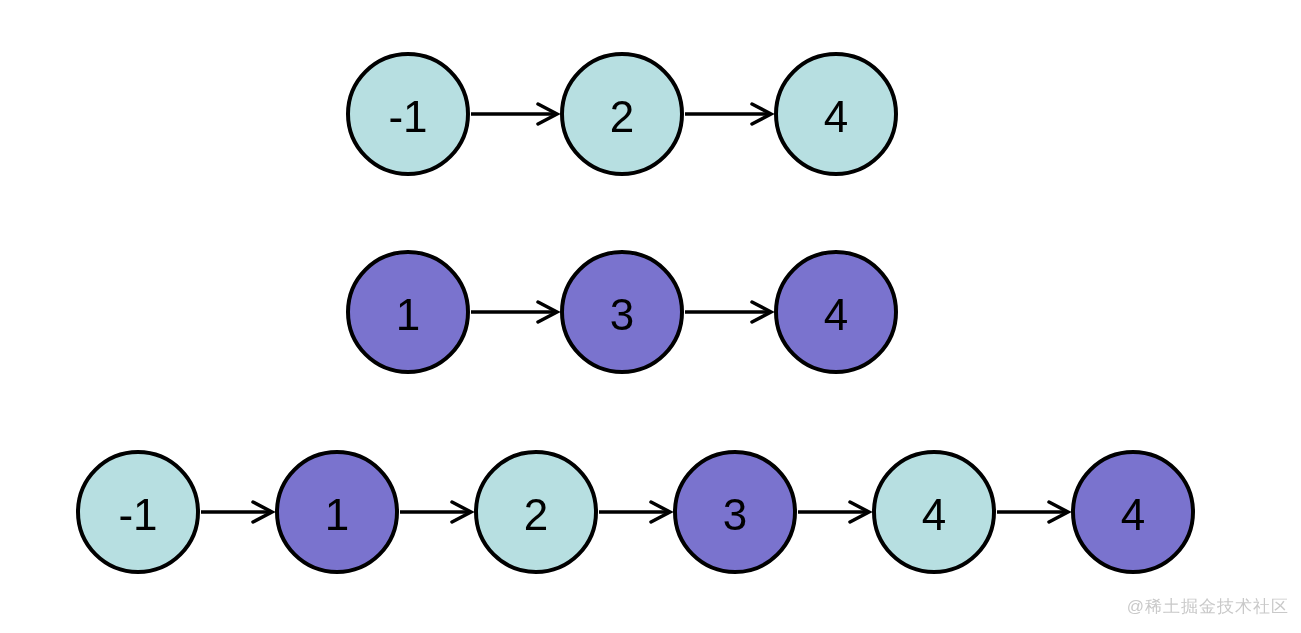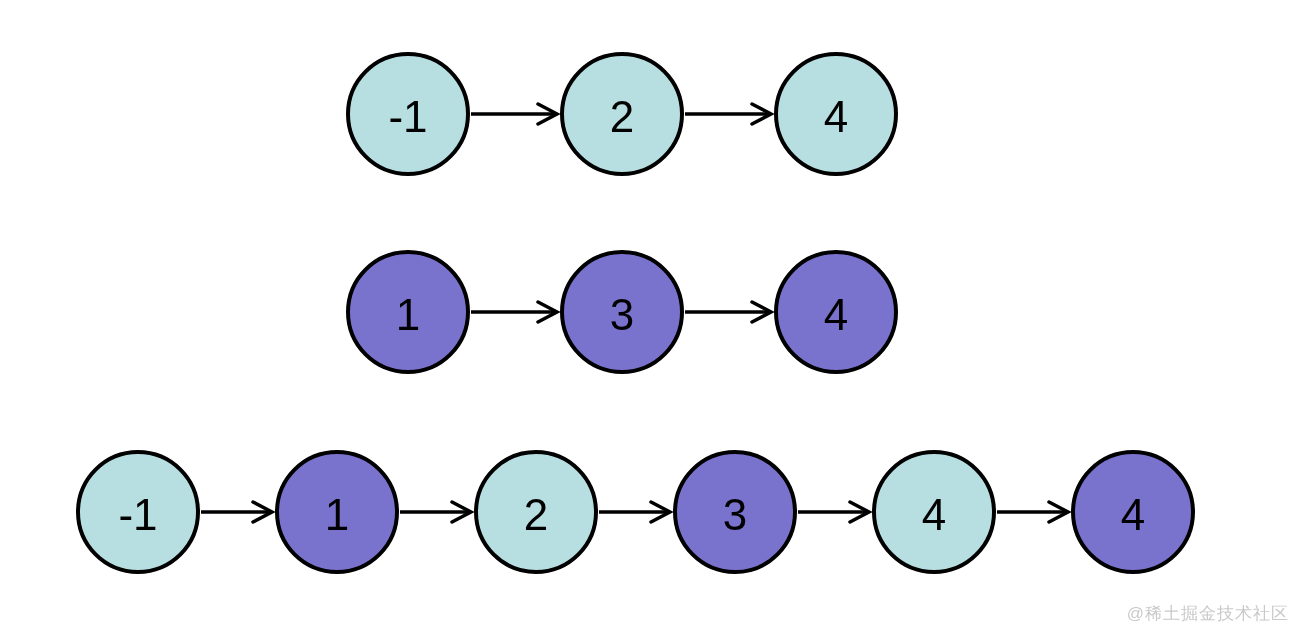--- a/index.html
+++ b/index.html
@@ -20,21 +20,21 @@
     left: 0;
     top: 0;
   }
   svg.diagram text {
     font-family: "Liberation Sans", sans-serif;
     font-weight: 400;
   }
   .watermark {
     position: absolute;
     right: 12px;
-    bottom: 8px;
+    bottom: 15px;
     font-size: 17px;
     color: #c9c9c9;
     letter-spacing: 1px;
     user-select: none;
   }
 </style>
 </head>
 <body>
 
 <div class="canvas">

